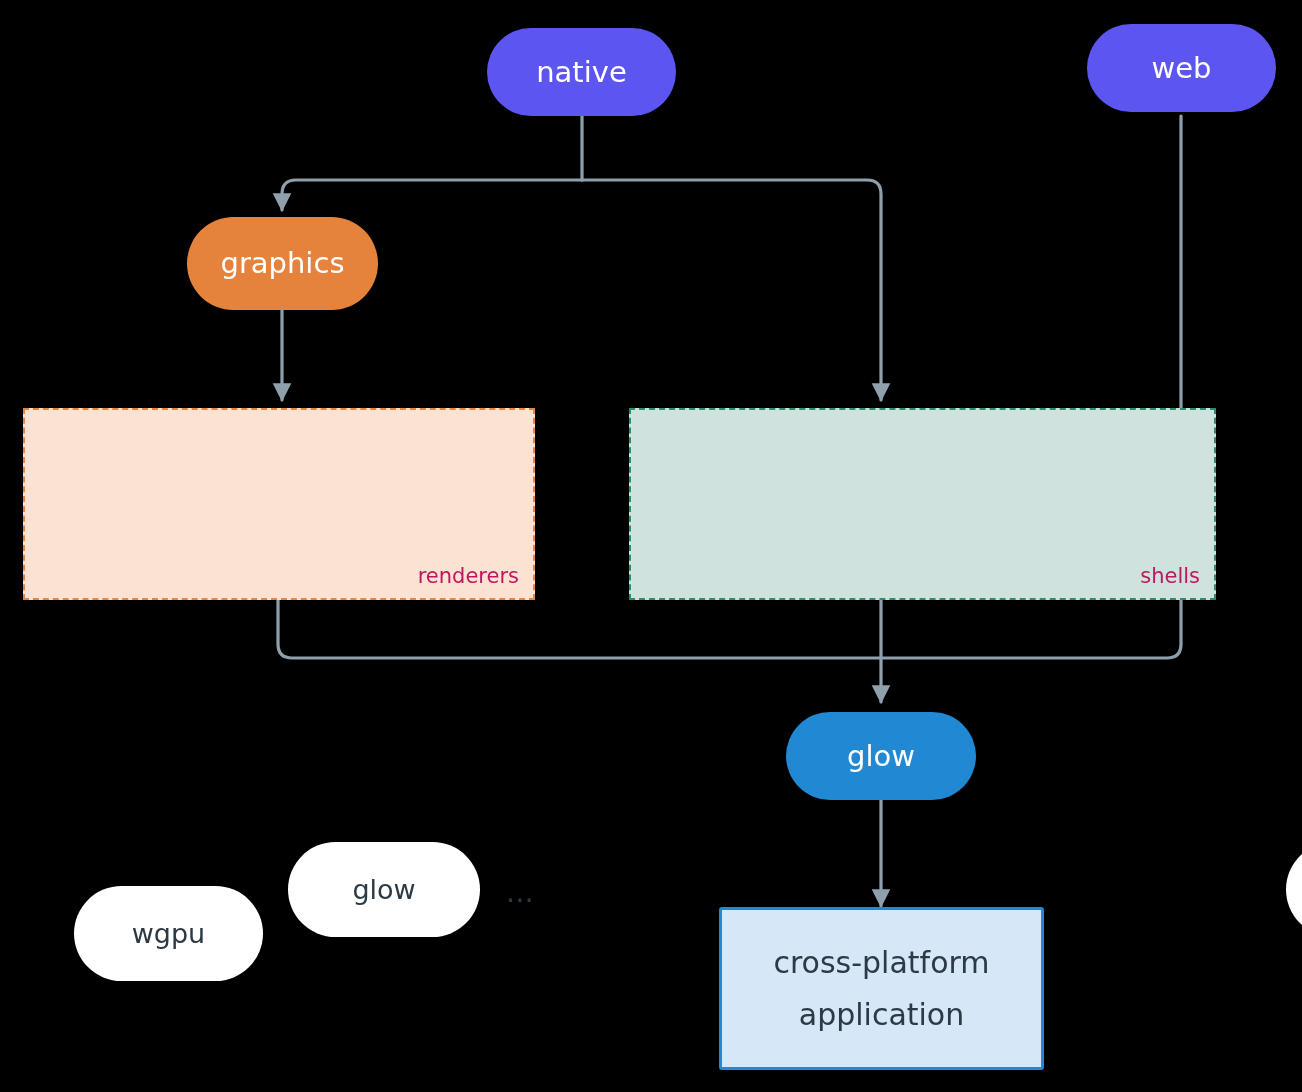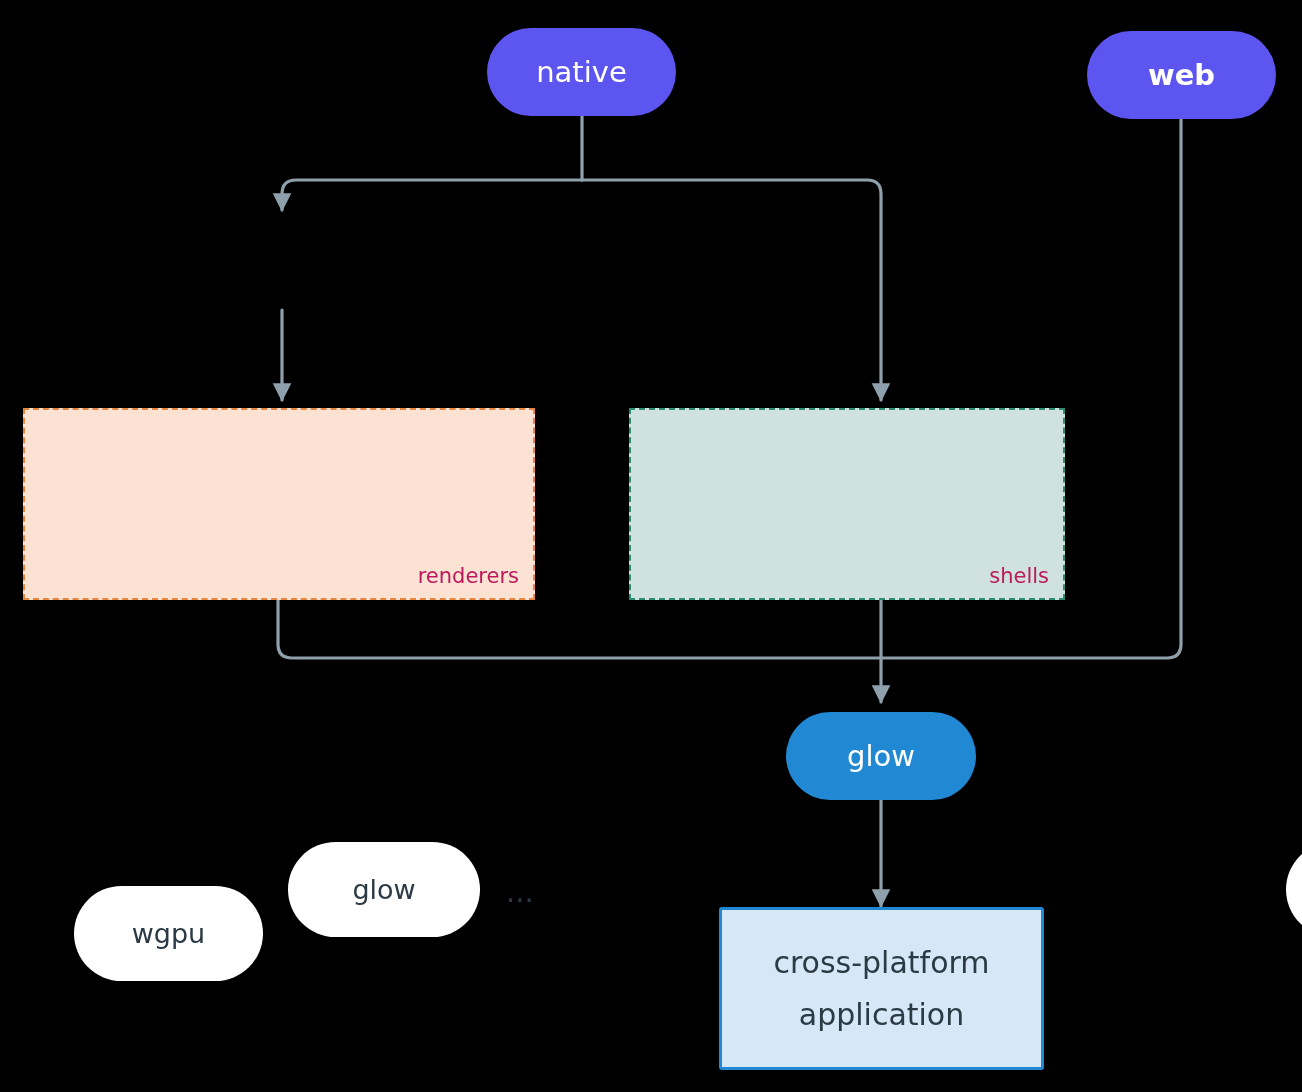--- a/index.html
+++ b/index.html
@@ -31,35 +31,35 @@
     box-sizing: border-box;
     text-align: center;
     line-height: 1.25;
   }
   .pill {
     border-radius: 999px;
     color: #ffffff;
     font-size: 29px;
   }
   .pill-native   { left: 487px; top: 28px;  width: 189px; height: 88px; background: #5D55F0; }
-  .pill-web      { left: 1087px; top: 31px; width: 189px; height: 88px; background: #5D55F0; font-weight: bold; }
+  .pill-web      { left: 1087px; top: 24px; width: 189px; height: 88px; background: #5D55F0; }
   .pill-graphics { left: 187px; top: 217px; width: 191px; height: 93px; background: #E5833C; }
   .pill-iced     { left: 786px; top: 712px; width: 190px; height: 88px; background: #2188D4; }
 
   .group {
     position: absolute;
     box-sizing: border-box;
   }
   .group-renderers {
     left: 23px; top: 408px; width: 512px; height: 192px;
     background: #FBE2D3;
     border: 2px dashed #E8853E;
   }
   .group-shells {
-    left: 629px; top: 408px; width: 436px; height: 192px;
+    left: 629px; top: 408px; width: 587px; height: 192px;
     background: #CFE2DD;
     border: 2px dashed #2E8B74;
   }
   .group-label {
     position: absolute;
     right: 14px;
     bottom: 10px;
     font-size: 21px;
     color: #be185d;
   }
@@ -127,20 +127,21 @@
       <path d="M 881 658 L 881 702" marker-end="url(#arrow)"></path>
 
       <path d="M 881 800 L 881 906" marker-end="url(#arrow)"></path>
     </g>
   </svg>
 
   <div class="node pill pill-native">native</div>
 
   <div class="node pill pill-web">web</div>
 
+  <div class="node pill pill-graphics">graphics</div>
 
   <div class="group group-renderers">
     <div class="leaf leaf-wgpu">wgpu</div>
     <div class="leaf leaf-glow">glow</div>
     <div class="ellipsis ell-renderers">...</div>
     <div class="group-label">renderers</div>
   </div>
 
   <div class="group group-shells">
     <div class="leaf leaf-winit">winit</div>

